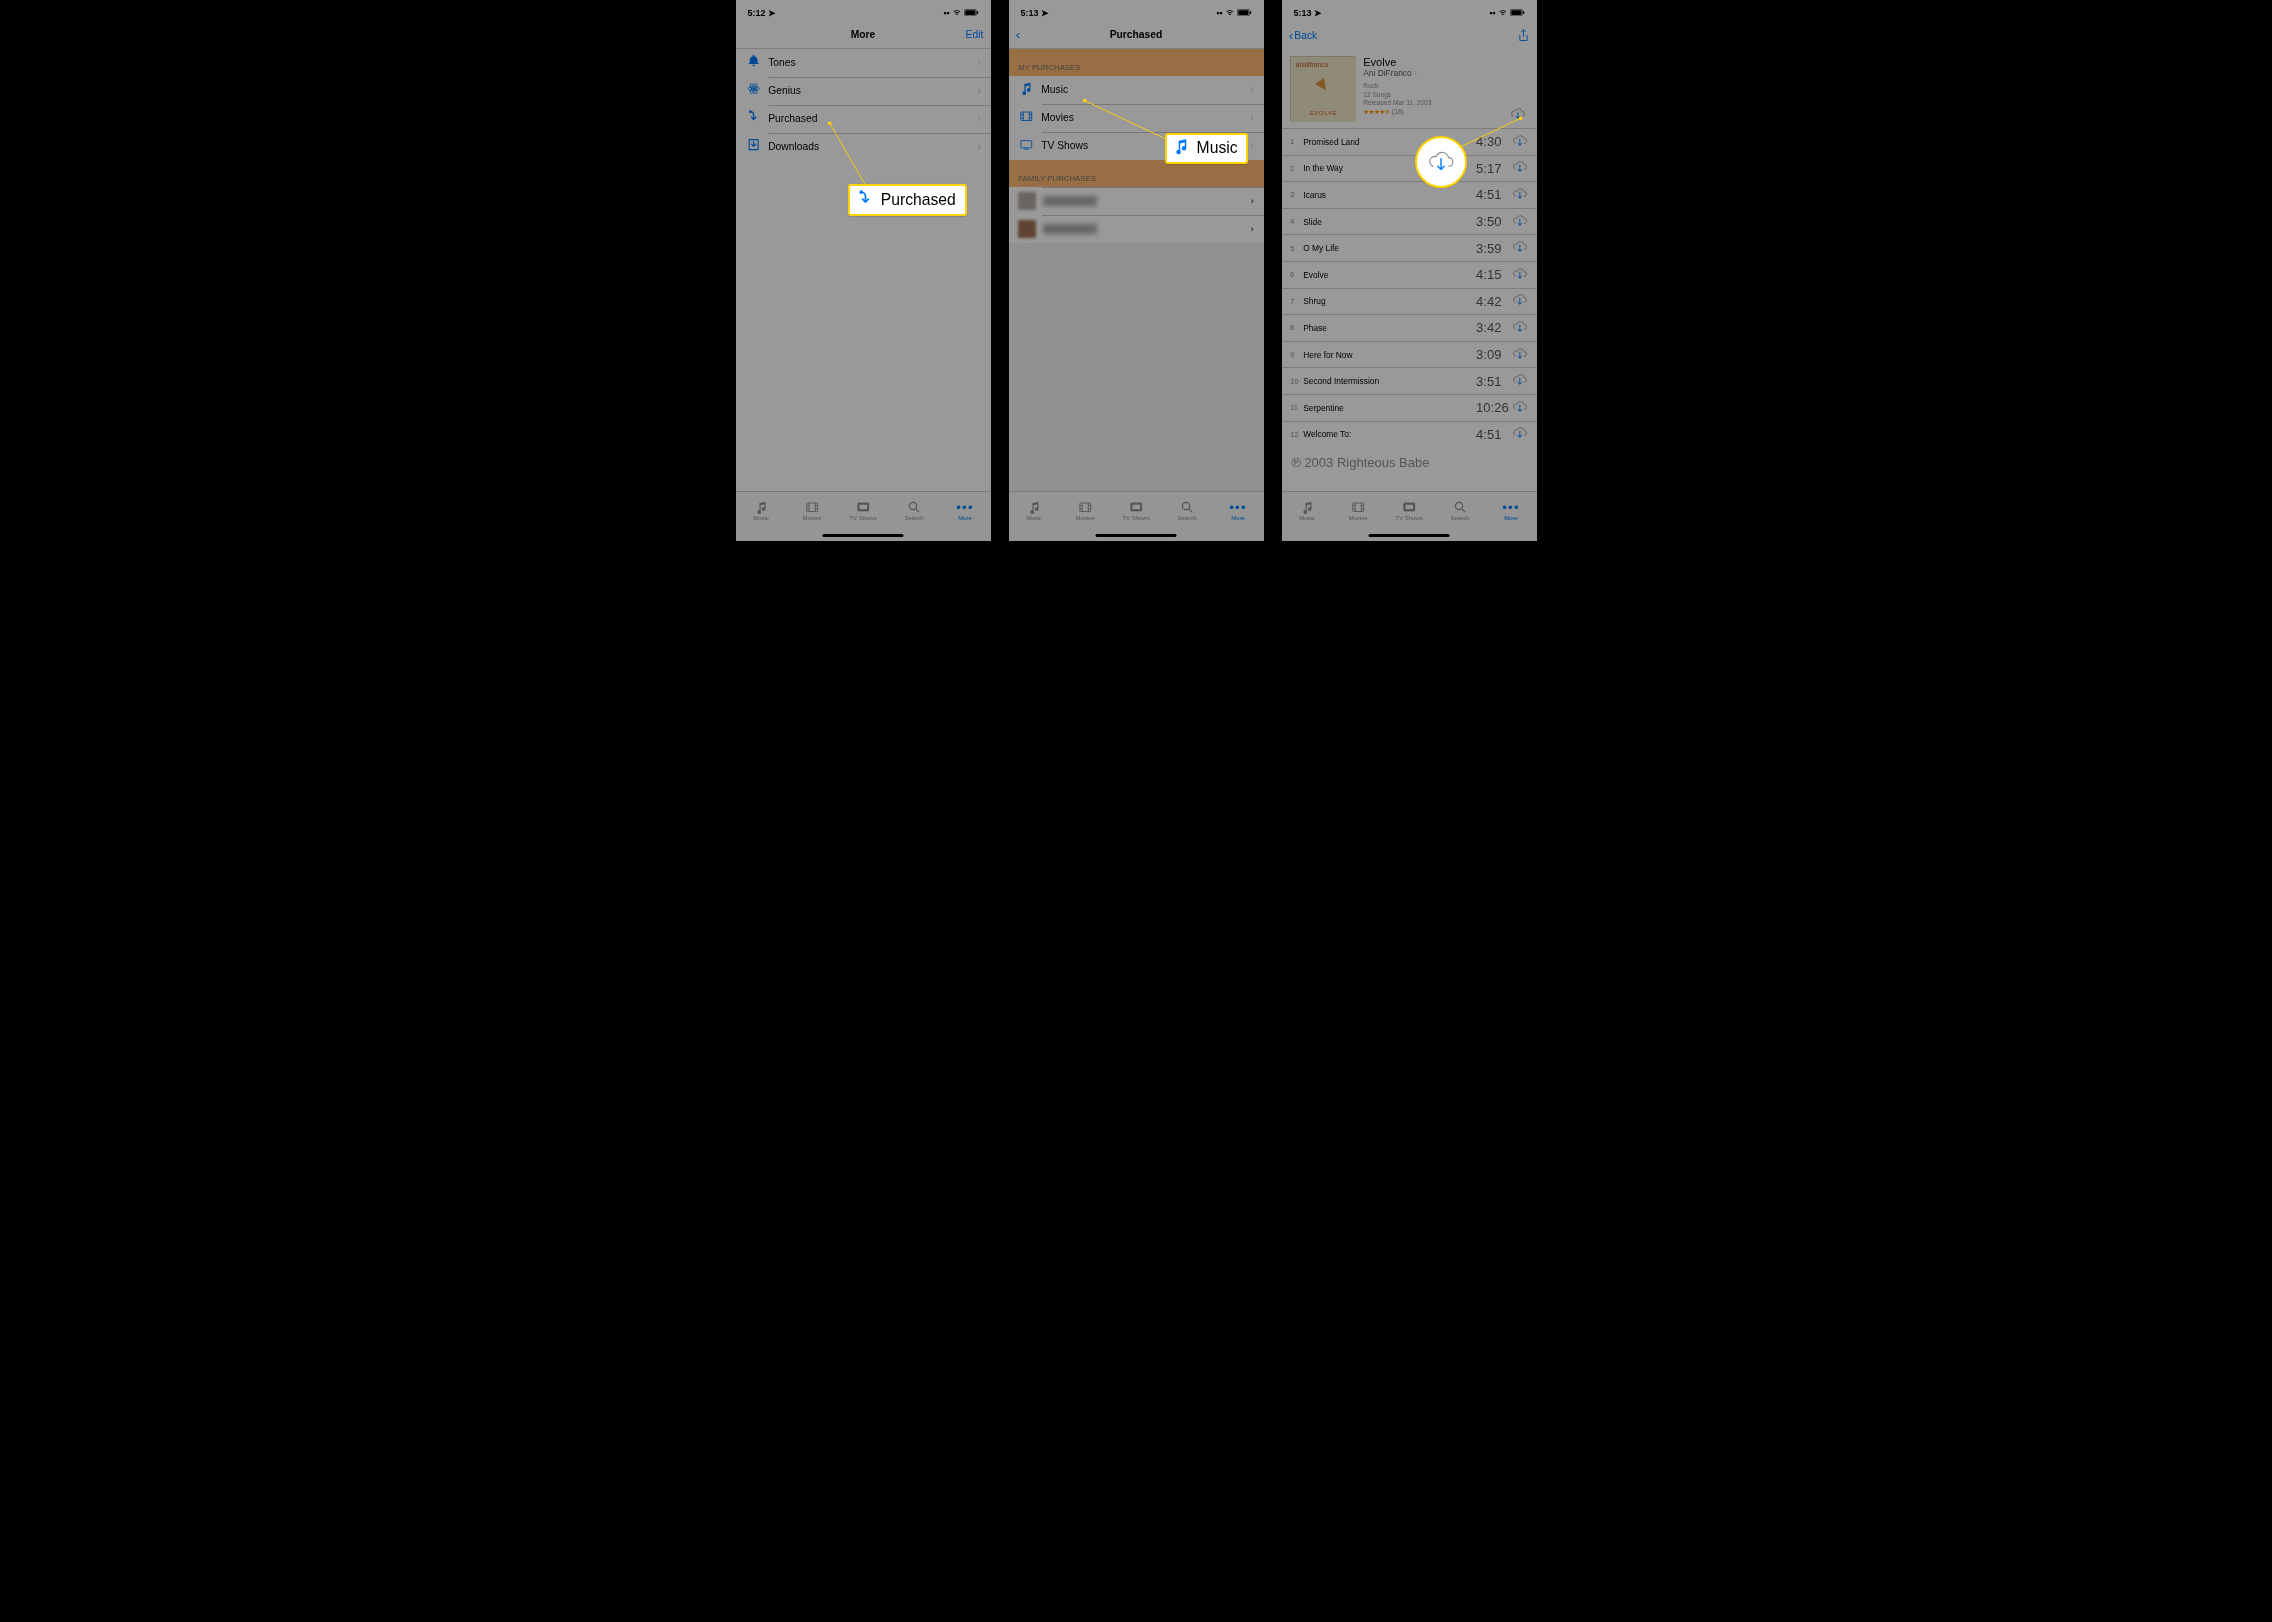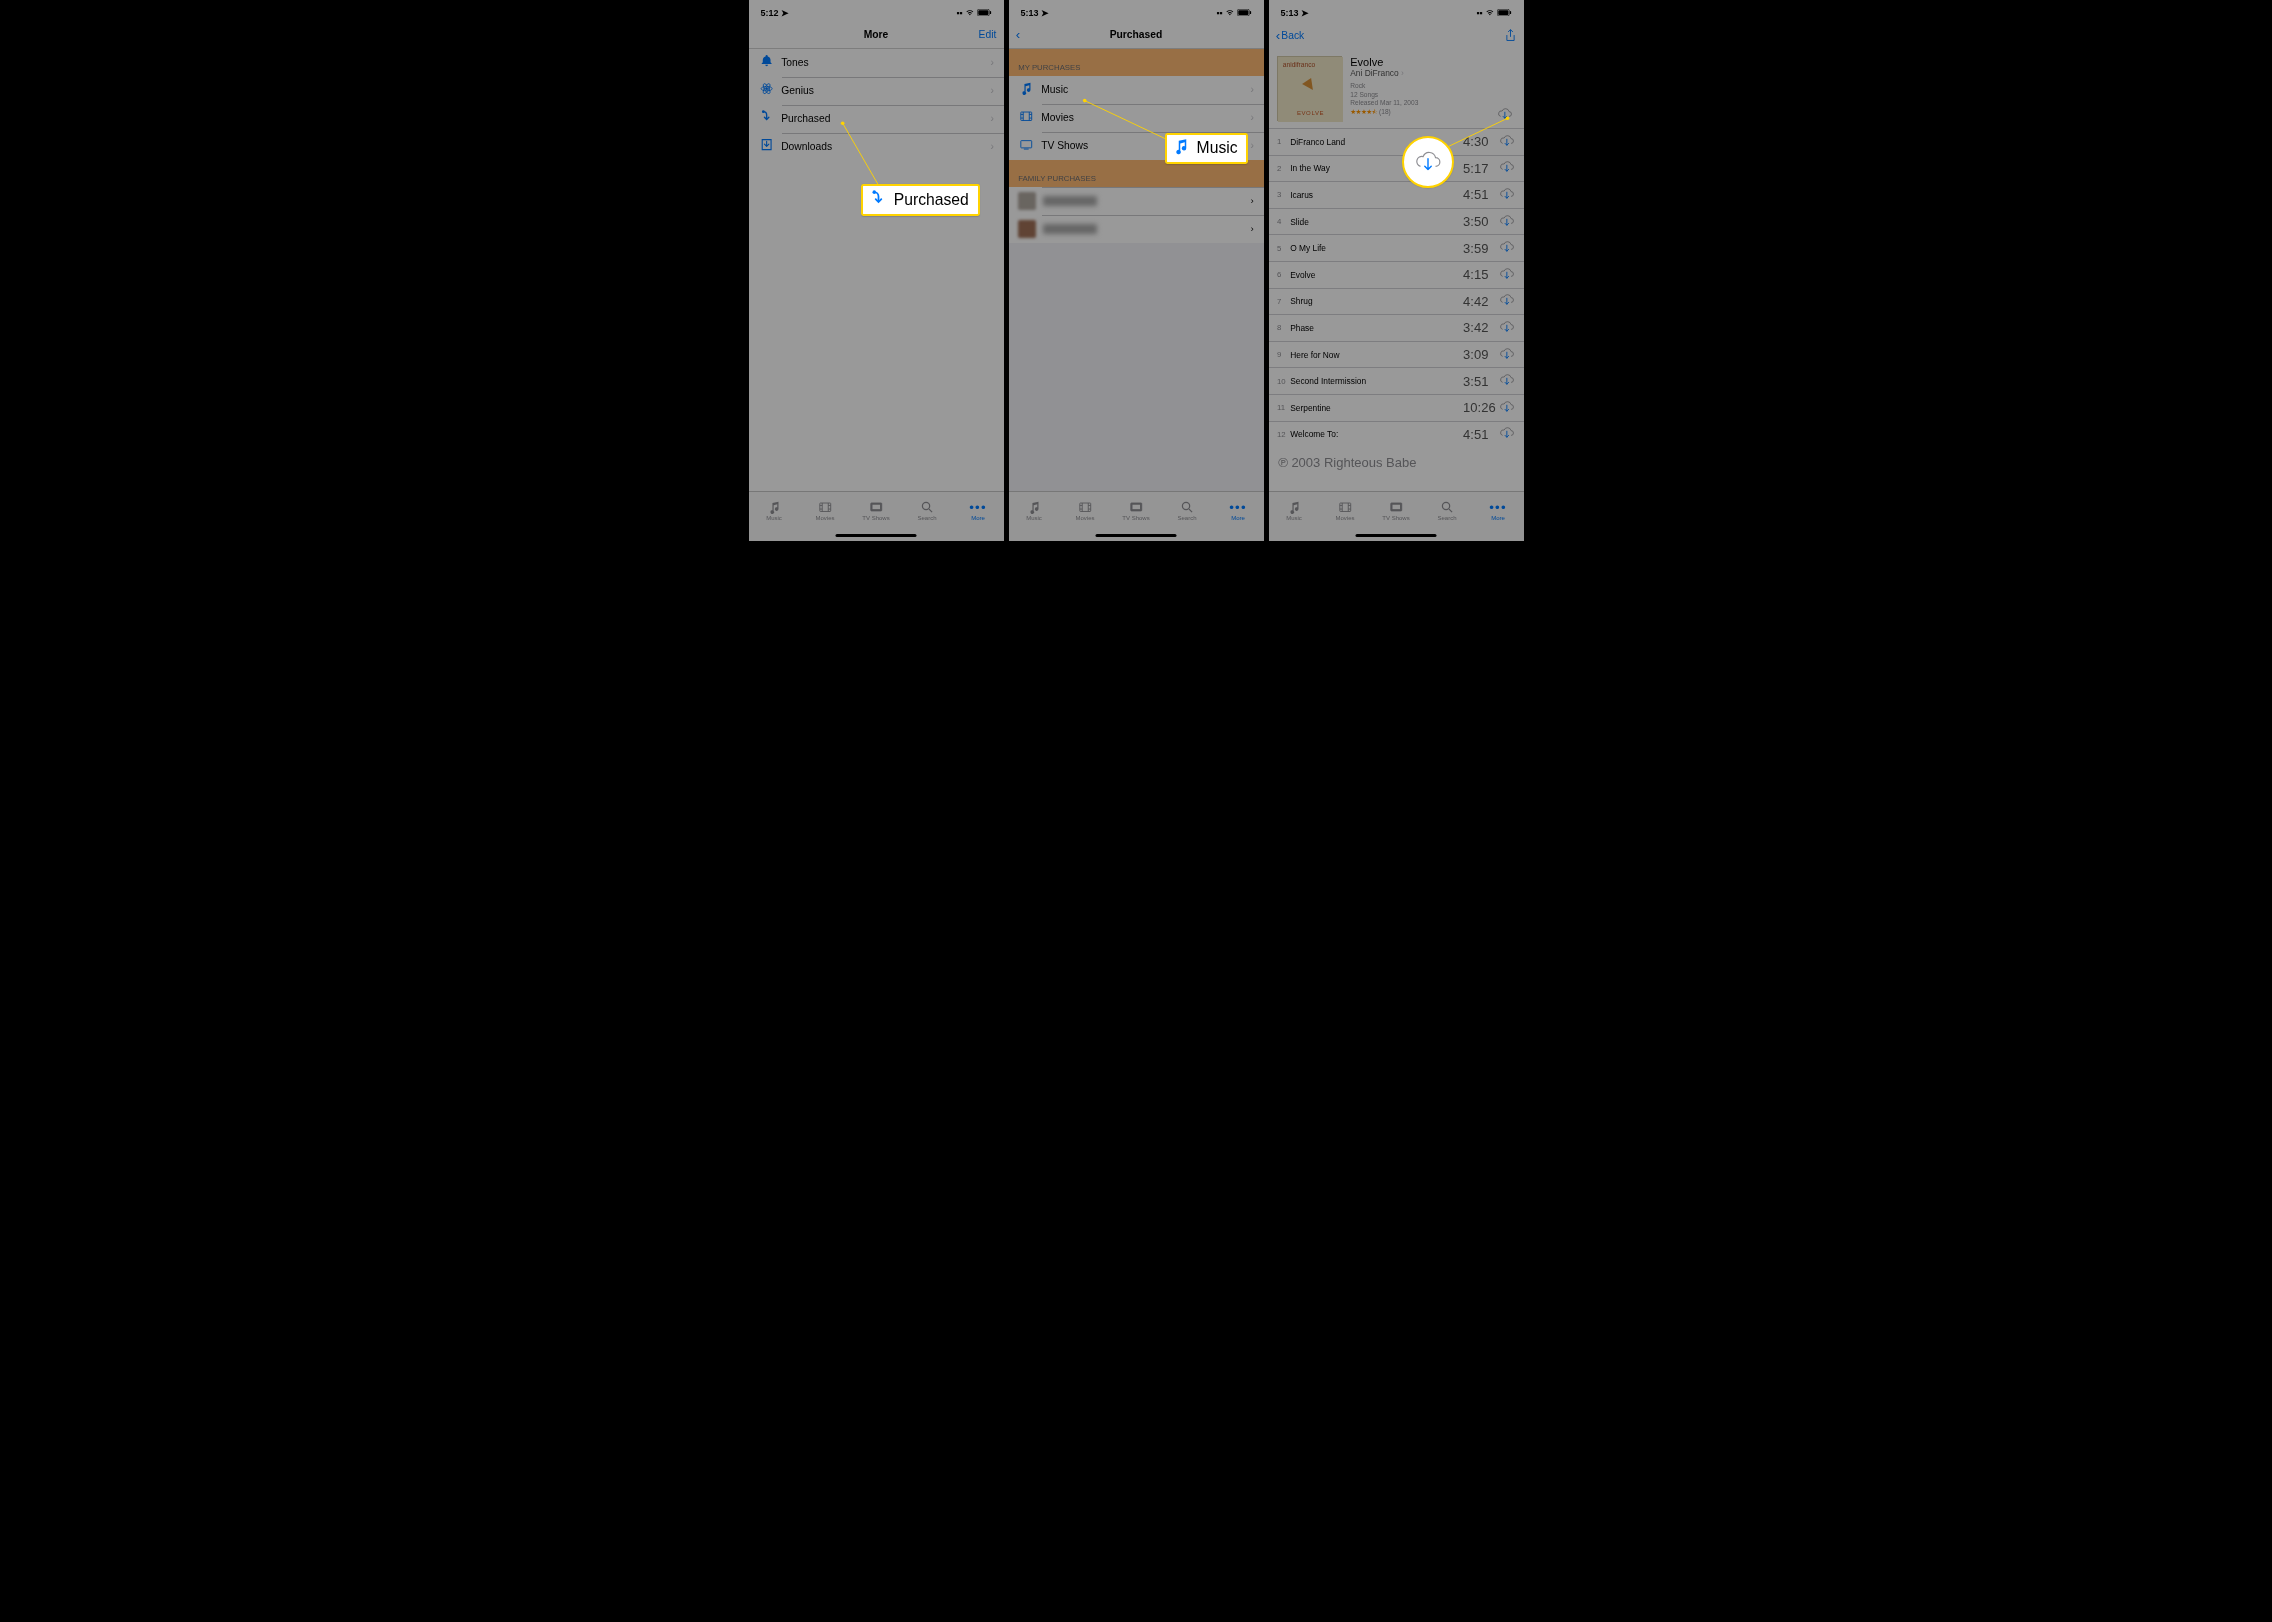--- a/index.html
+++ b/index.html
@@ -1,17 +1,17 @@
 <!DOCTYPE html>
 <html style="font-size:9.7px"><head>
 <meta charset="utf-8">
 <style>
 * { margin:0; padding:0; box-sizing:border-box; font-family:-apple-system,Helvetica,Arial,sans-serif; -webkit-font-smoothing:antialiased; }
 body { background:#000; display:flex; justify-content:center; }
-.wrap { display:flex; gap:5px; background:#000; }
+.wrap { display:flex; gap:18px; background:#000; }
 .phone { width:255px; height:541px; background:#fff; position:relative; overflow:hidden; }
 .overlay { position:absolute; inset:0; background:rgba(0,0,0,.4); pointer-events:none; z-index:5; }
 
 
 .statusbar { display:flex; justify-content:space-between; align-items:center; padding:4.8px 12px 1.2px; font-size:9px; font-weight:600; height:22px; }
 .sb-left { display:flex; align-items:center; gap:2.4px;}
 .sb-right { display:flex; align-items:center; gap:2.4px;}
 
 
 .nav { display:flex; align-items:center; height:26.6px; position:relative; padding:0 7.2px; border-bottom:0.3px solid rgba(0,0,0,.18); }
@@ -360,21 +360,21 @@
       <svg class="cloud-dl" viewBox="0 0 26 20">
             <path d="M20 14a4 4 0 000-8 6 6 0 00-11.5-1A4.5 4.5 0 006 14" fill="none" stroke="#8e8e93" stroke-width="1.3"></path>
             <path d="M13 7v10m-3-3l3 3 3-3" fill="none" stroke="#007aff" stroke-width="1.5" stroke-linecap="round" stroke-linejoin="round"></path>
           </svg>
     </div>
   </div>
 
   <div id="tracks-container">
         <div class="track">
           <div class="tnum">1</div>
-          <div class="tname">DiFranco Land</div>
+          <div class="tname">Promised Land</div>
           <div class="tdur">4:30</div>
           <div class="tdl"><svg class="cloud-dl" viewBox="0 0 26 20">
               <path d="M20 14a4 4 0 000-8 6 6 0 00-11.5-1A4.5 4.5 0 006 14" fill="none" stroke="#8e8e93" stroke-width="1.3"></path>
               <path d="M13 7v10m-3-3l3 3 3-3" fill="none" stroke="#007aff" stroke-width="1.5" stroke-linecap="round" stroke-linejoin="round"></path>
             </svg></div>
         </div>
         <div class="track">
           <div class="tnum">2</div>
           <div class="tname">In the Way</div>
           <div class="tdur">5:17</div>

